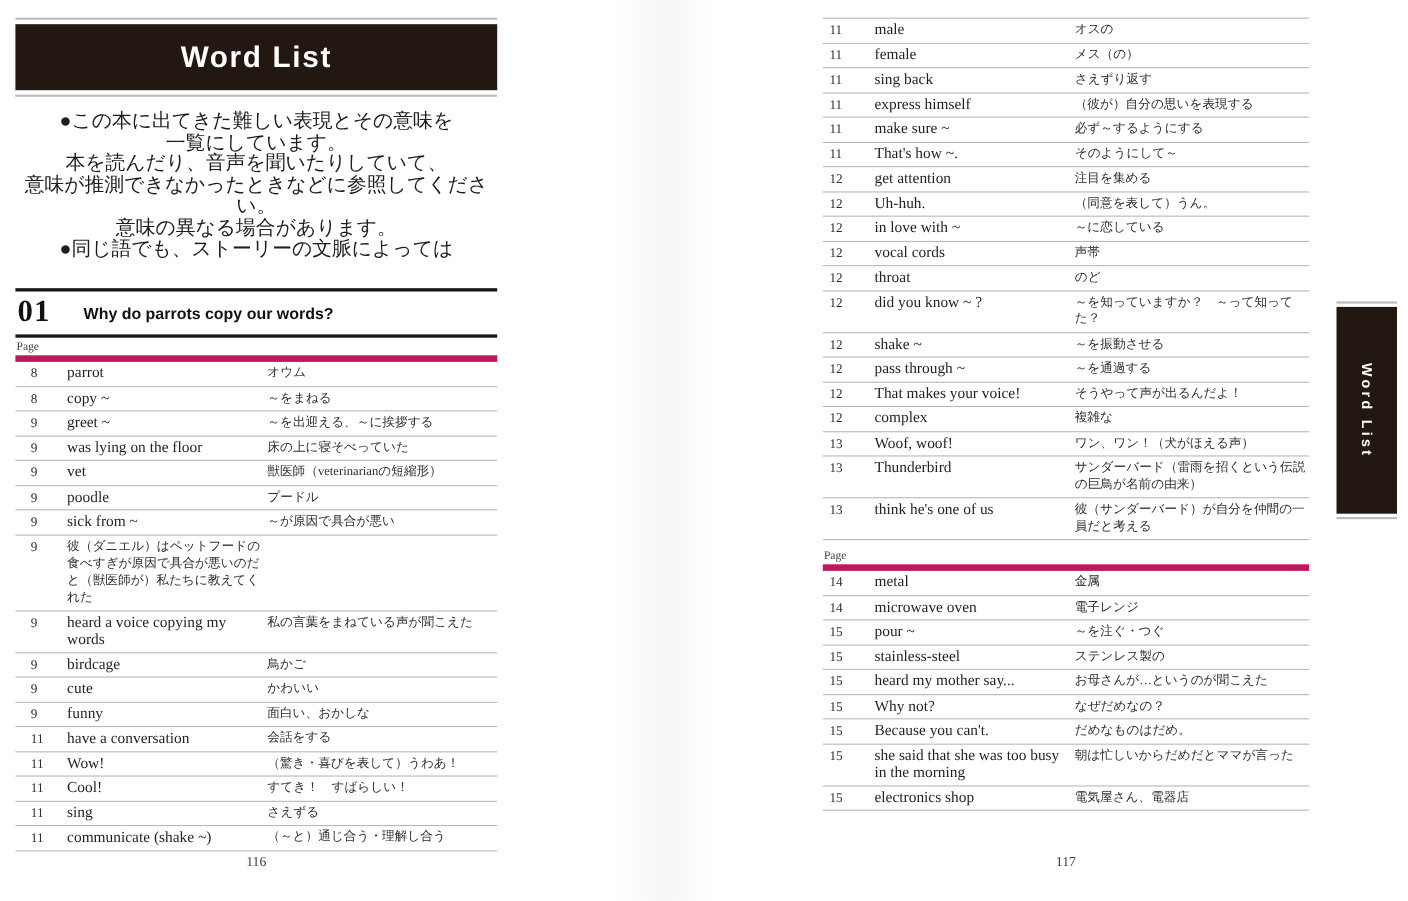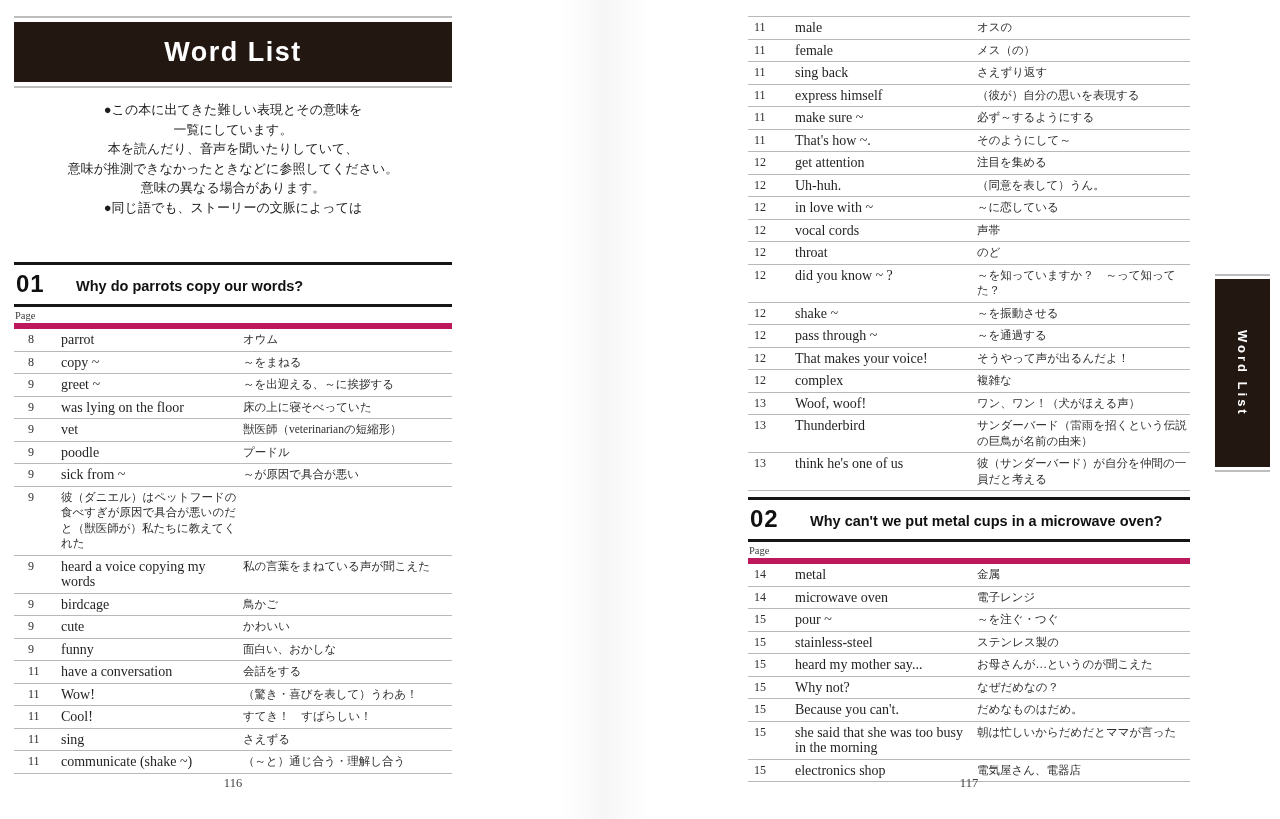--- a/index.html
+++ b/index.html
@@ -11,29 +11,29 @@
   .page-right { left:748px; width:442px; }
 
   .rule-thin-bar { height:2px; background:#bdbdbd; }
 
   .banner { background:#231712; color:#fff; height:60px; margin:4px 0;
             display:flex; align-items:center; justify-content:center;
             font-family:"Liberation Sans","DejaVu Sans",sans-serif;
             font-weight:bold; font-size:27px; letter-spacing:1.5px; }
 
   .intro { position:absolute; top:84px; left:0; width:100%;
-           text-align:center; font-size:13px; line-height:19.5px; color:#1c1c1c; }
+           text-align:center; font-size:18px; line-height:19.5px; color:#1c1c1c; }
 
   .section-block { position:absolute; left:0; width:100%; }
   .sec-left  { top:246px; }
   .sec-right-table { top:0px; }
   .section-head { border-top:3px solid #161616; border-bottom:3px solid #161616;
                   padding:4px 0 5px; display:flex; align-items:center; }
-  .section-num { font-family:Liberation Sans, sans-serif;
-                 font-weight:900; font-size:24px; line-height:30px; letter-spacing:1px;
+  .section-num { font-family:Liberation Serif, serif;
+                 font-weight:900; font-size:28px; line-height:30px; letter-spacing:1px;
                  color:#111; width:62px; padding-left:2px; }
   .section-title { font-family:"Liberation Sans","DejaVu Sans",sans-serif;
                    font-weight:bold; font-size:14.5px; color:#111; padding-top:4px;text-align:center; }
 
   .page-col-label { font-size:10.5px; color:#3c3c3c; padding:3px 0 2px 1px;
                     border-bottom:6px solid #be185d; }
 
   .wtable { width:100%; }
   .wtable.with-top { border-top:1px solid #b8b8b8; }
   .wrow { display:grid; grid-template-columns:47px 182px 1fr;
@@ -306,24 +306,20 @@
         </div>
 
         <div class="wrow">
           <span class="cell-p">13</span>
           <span class="cell-en">think he's one of us</span>
           <span class="cell-ja">彼（サンダーバード）が自分を仲間の一員だと考える</span>
         </div>
       </div>
 
     <div style="margin-top:6px;">
-      <div class="section-head">
-        <span class="section-num">02</span>
-        <span class="section-title">Why can't we put metal cups in a microwave oven?</span>
-      </div>
       <div class="page-col-label">Page</div>
       <div class="wtable">
 
           <div class="wrow">
             <span class="cell-p">14</span>
             <span class="cell-en">metal</span>
             <span class="cell-ja">金属</span>
           </div>
 
           <div class="wrow">

